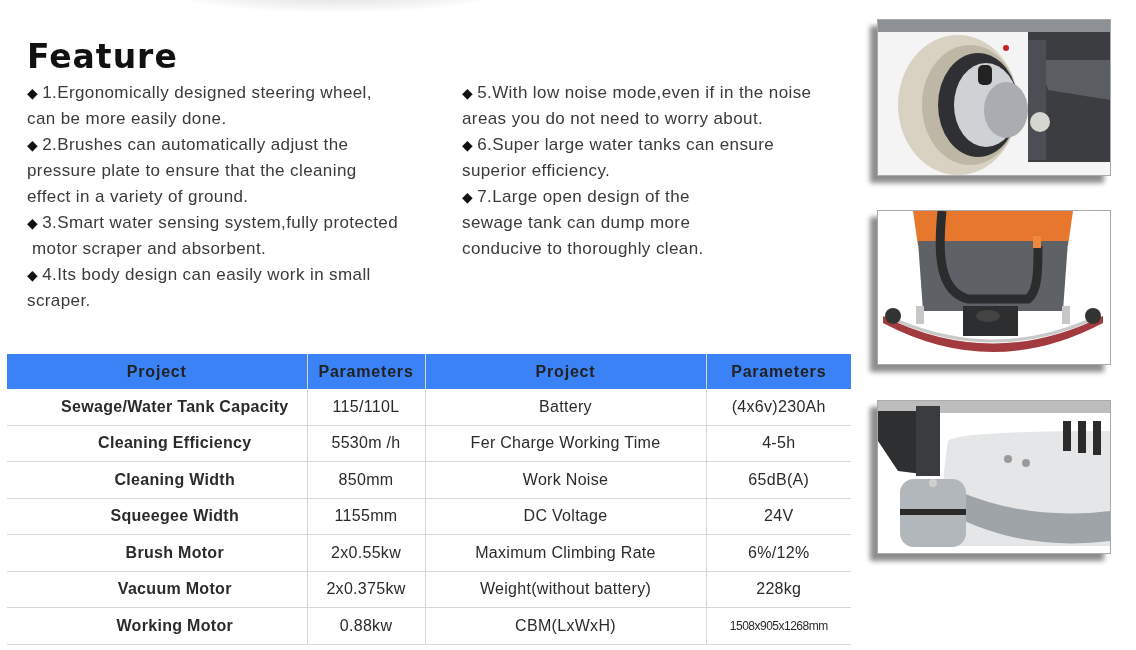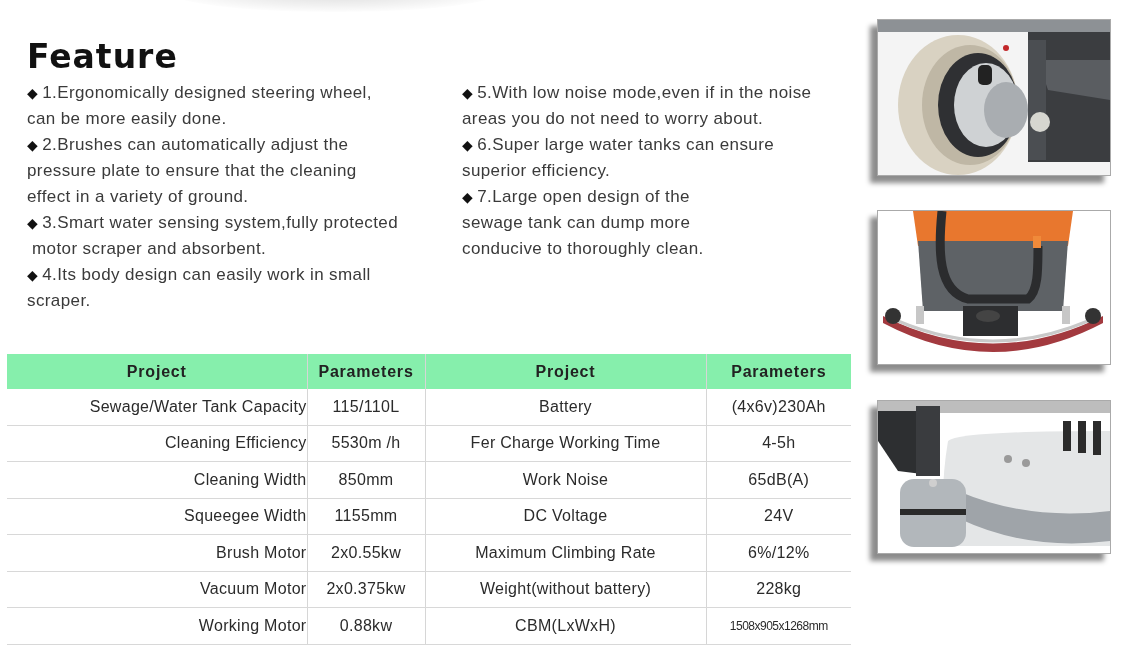--- a/index.html
+++ b/index.html
@@ -25,25 +25,25 @@
   .features.col2 { left:462px; width:400px; }
   .feat { margin:0; }
   .bullet { color:#111; font-size:14px; margin-right:4px; }
   .indent { padding-left:5px; }
 
   .spec {
     position:absolute; left:7px; top:354px; width:844px; border-collapse:collapse;
     font-size:16px; color:#2b2b2b; letter-spacing:0.3px;
   }
   .spec th {
-    background:#86efac; font-weight:bold; font-size:16px; color:#222;
+    background:#3b82f6; font-weight:bold; font-size:16px; color:#222;
     height:35px; padding:0; text-align:center; letter-spacing:0.8px;
   }
   .spec td { height:35.5px; padding:0; border-bottom:1px solid #d8d8d8; text-align:center; }
-  .spec td.name1 { text-align:right; padding-left:36px; }
+  .spec td.name1 { text-align:center; padding-left:36px;font-weight:bold; }
   .spec .vline { border-right:1px solid #d6d6d6; }
   .spec td.small { font-size:12px; letter-spacing:-0.5px; }
 
   .photo {
     position:absolute; left:877px; width:232px; border:1px solid #aaa;
     box-shadow:-7px 7px 5px rgba(0,0,0,0.45); overflow:hidden; background:#fff;
   }
   .photo svg { display:block; }
 </style>
 </head>

